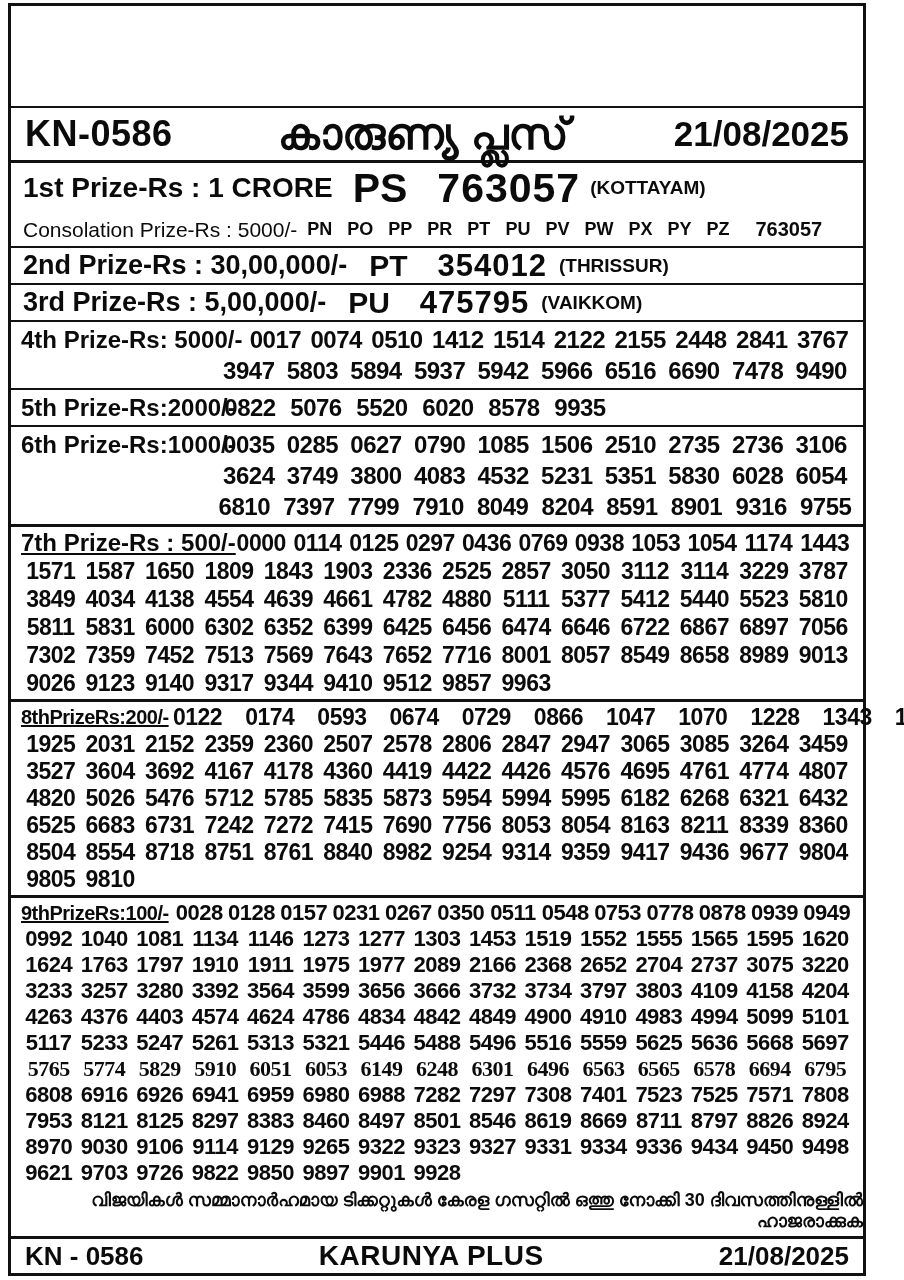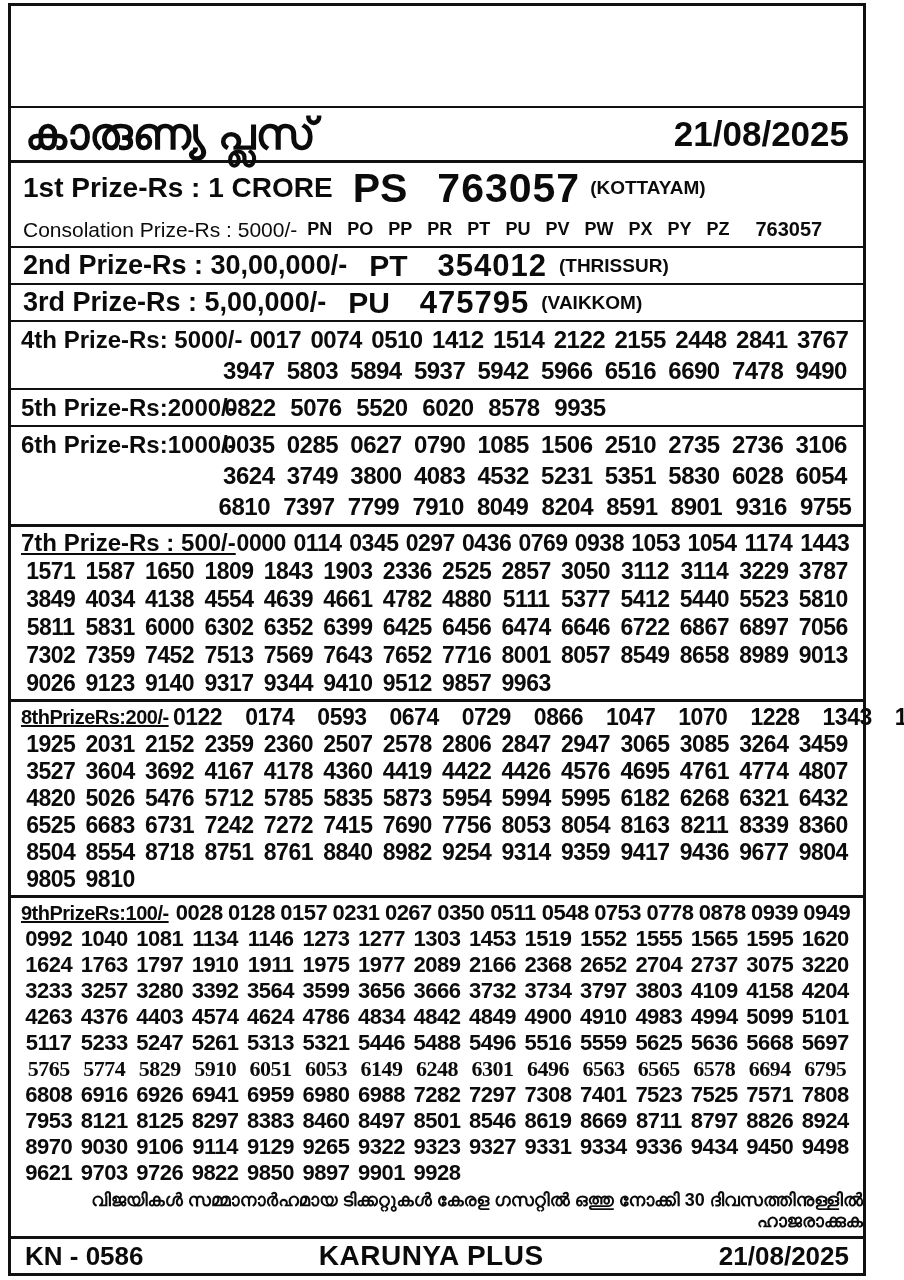--- a/index.html
+++ b/index.html
@@ -89,20 +89,21 @@
 </style>
 </head>
 <body>
 
 <div class="page">
   <div class="sheet">
 
     <div class="top-box bb2"></div>
 
     <div class="header-bar bb3">
+      <span class="draw-no">KN-0586</span>
       <span class="lottery-title">കാരുണ്യ പ്ലസ്</span>
       <span class="draw-date">21/08/2025</span>
     </div>
 
     <div class="prize-line p1">
       <span class="lbl">1st Prize-Rs : 1 CRORE</span>
       <span class="series">PS</span>
       <span class="ticket">763057</span>
       <span class="district">(KOTTAYAM)</span>
     </div>
@@ -231,21 +232,21 @@
               <span class="num">9755</span>
             </span>
           </div>
         </div>
         <div class="num-section sec-7 bb3">
           <div class="num-row">
             <span class="prize-label">7th Prize-Rs : 500/-</span>
             <span class="nums" style="grid-template-columns: repeat(11, 1fr);">
               <span class="num">0000</span>
               <span class="num">0114</span>
-              <span class="num">0345</span>
+              <span class="num">0125</span>
               <span class="num">0297</span>
               <span class="num">0436</span>
               <span class="num">0769</span>
               <span class="num">0938</span>
               <span class="num">1053</span>
               <span class="num">1054</span>
               <span class="num">1174</span>
               <span class="num">1443</span>
             </span>
           </div>

